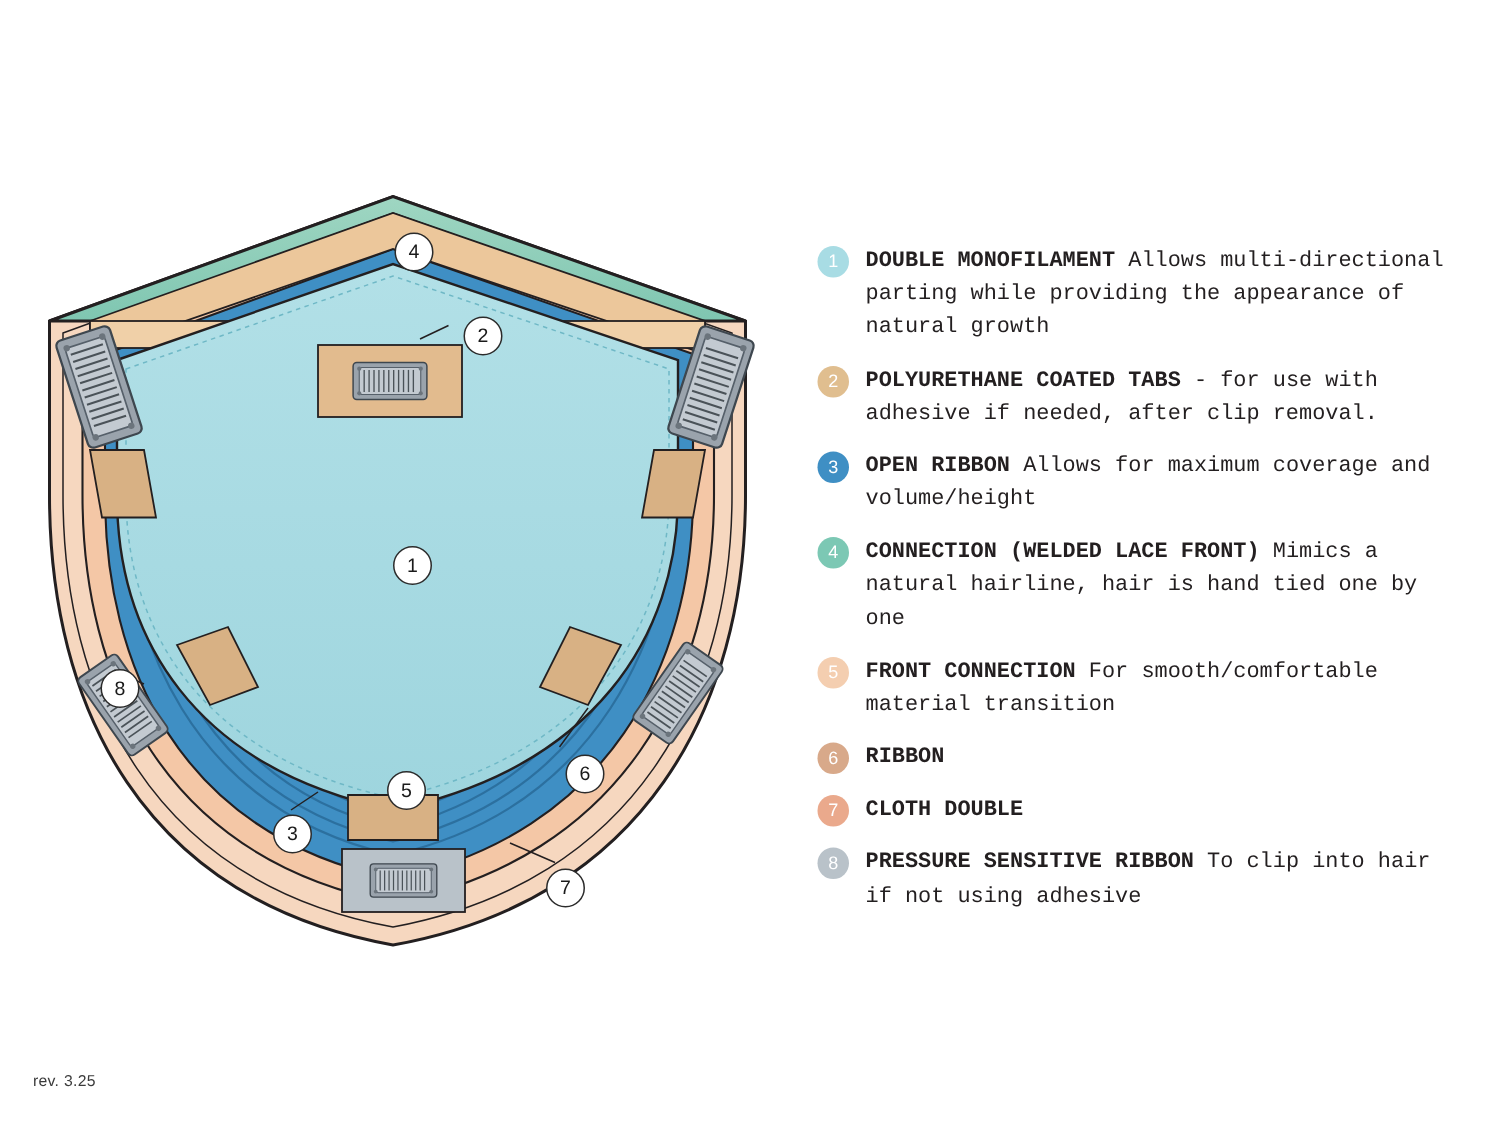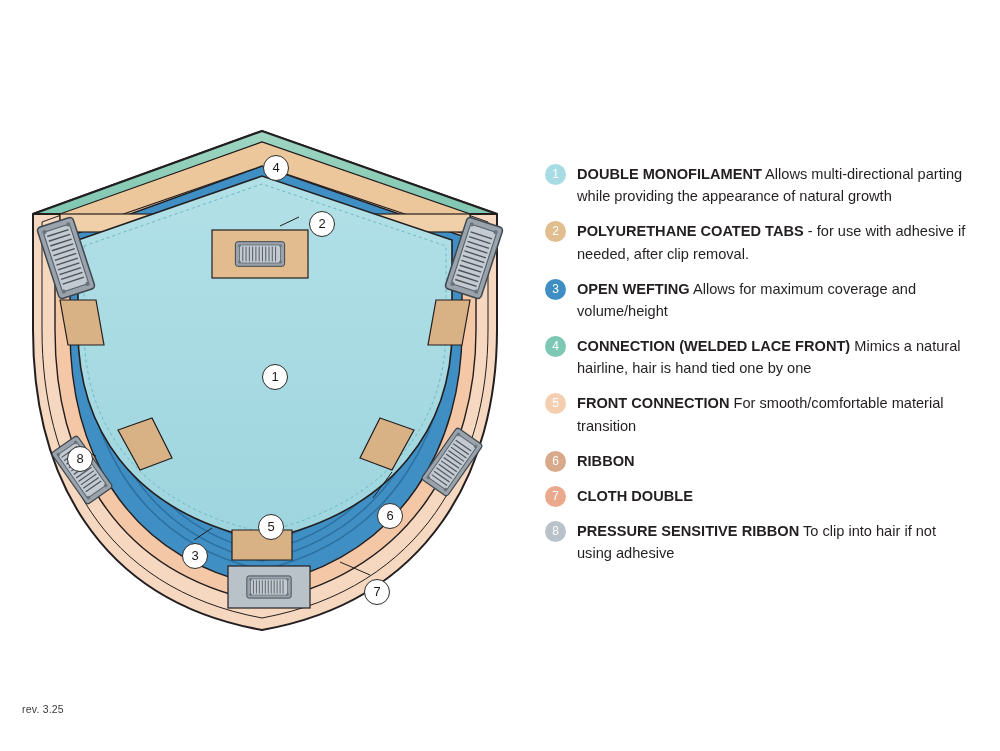--- a/index.html
+++ b/index.html
@@ -68,30 +68,31 @@
     text-align: center;
     margin-right: 11px;
     margin-top: 1px;
     font-family: "Liberation Sans", sans-serif;
   }
   .legend-text {
     font-size: 14.6px;
     line-height: 1.52;
     color: #231f20;
     max-width: 395px;
+    font-family: Liberation Mono, monospace;
   }
   .legend-text .term {
     font-weight: bold;
   }
 
   
   #rev-note {
     position: absolute;
     left: 22px;
-    bottom: 36px;
+    bottom: 24px;
     font-size: 10.5px;
     color: #3b3b3b;
     letter-spacing: 0.2px;
   }
 </style>
 </head>
 <body>
 
 <div id="diagram-area">
 
@@ -250,21 +251,21 @@
     <div class="legend-badge" style="background:#e0be8f">2</div>
     <div class="legend-text">
       <span class="term">POLYURETHANE COATED TABS</span>
       <span>- for use with adhesive if needed, after clip removal.</span>
     </div>
   </div>
 
   <div class="legend-row">
     <div class="legend-badge" style="background:#3f8fc4">3</div>
     <div class="legend-text">
-      <span class="term">OPEN WEFTING</span>
+      <span class="term">OPEN RIBBON</span>
       <span>Allows for maximum coverage and volume/height</span>
     </div>
   </div>
 
   <div class="legend-row">
     <div class="legend-badge" style="background:#7cc8b4">4</div>
     <div class="legend-text">
       <span class="term">CONNECTION (WELDED LACE FRONT)</span>
       <span>Mimics a natural hairline, hair is hand tied one by one</span>
     </div>

